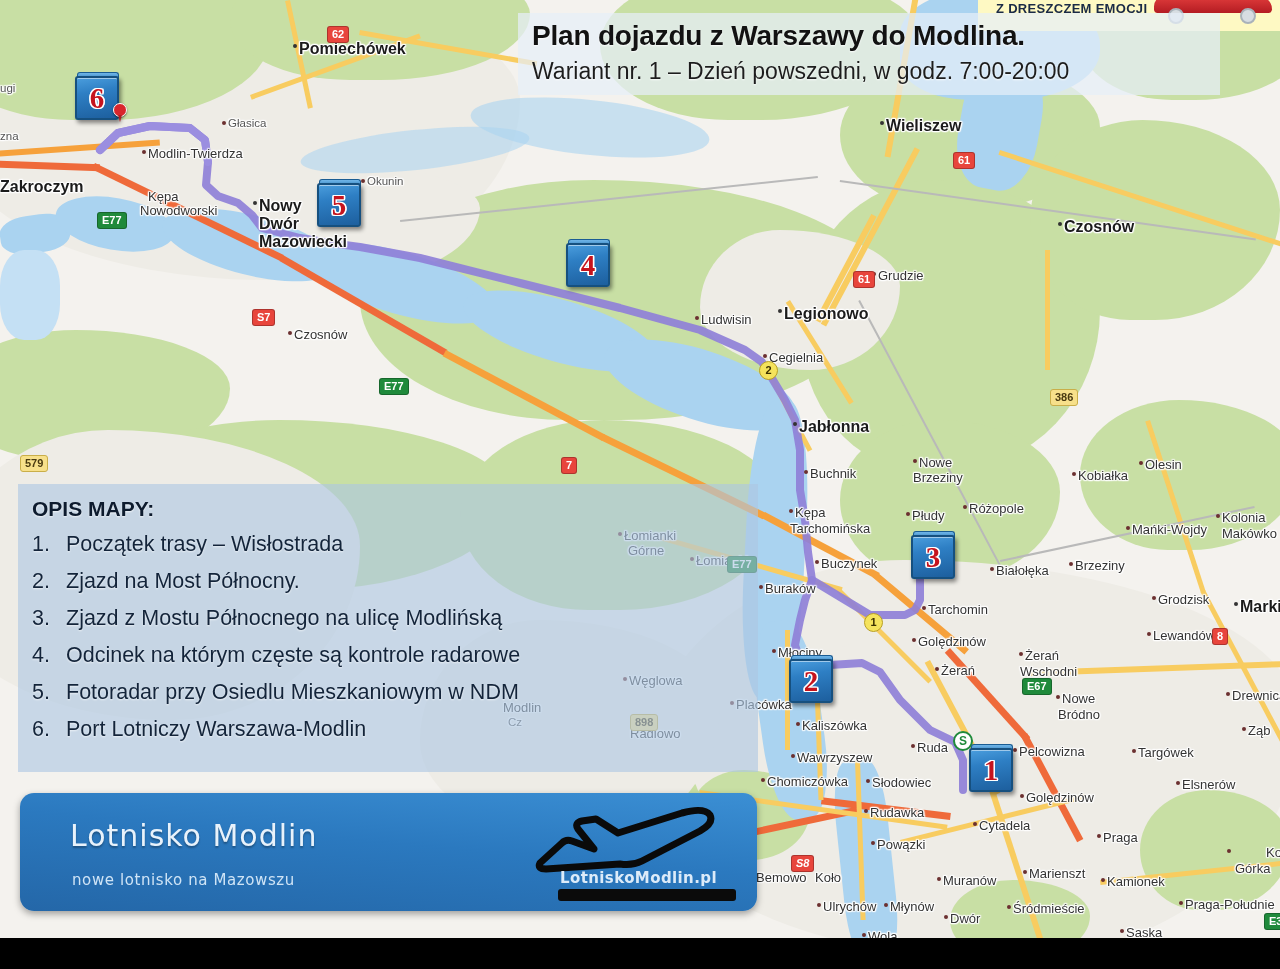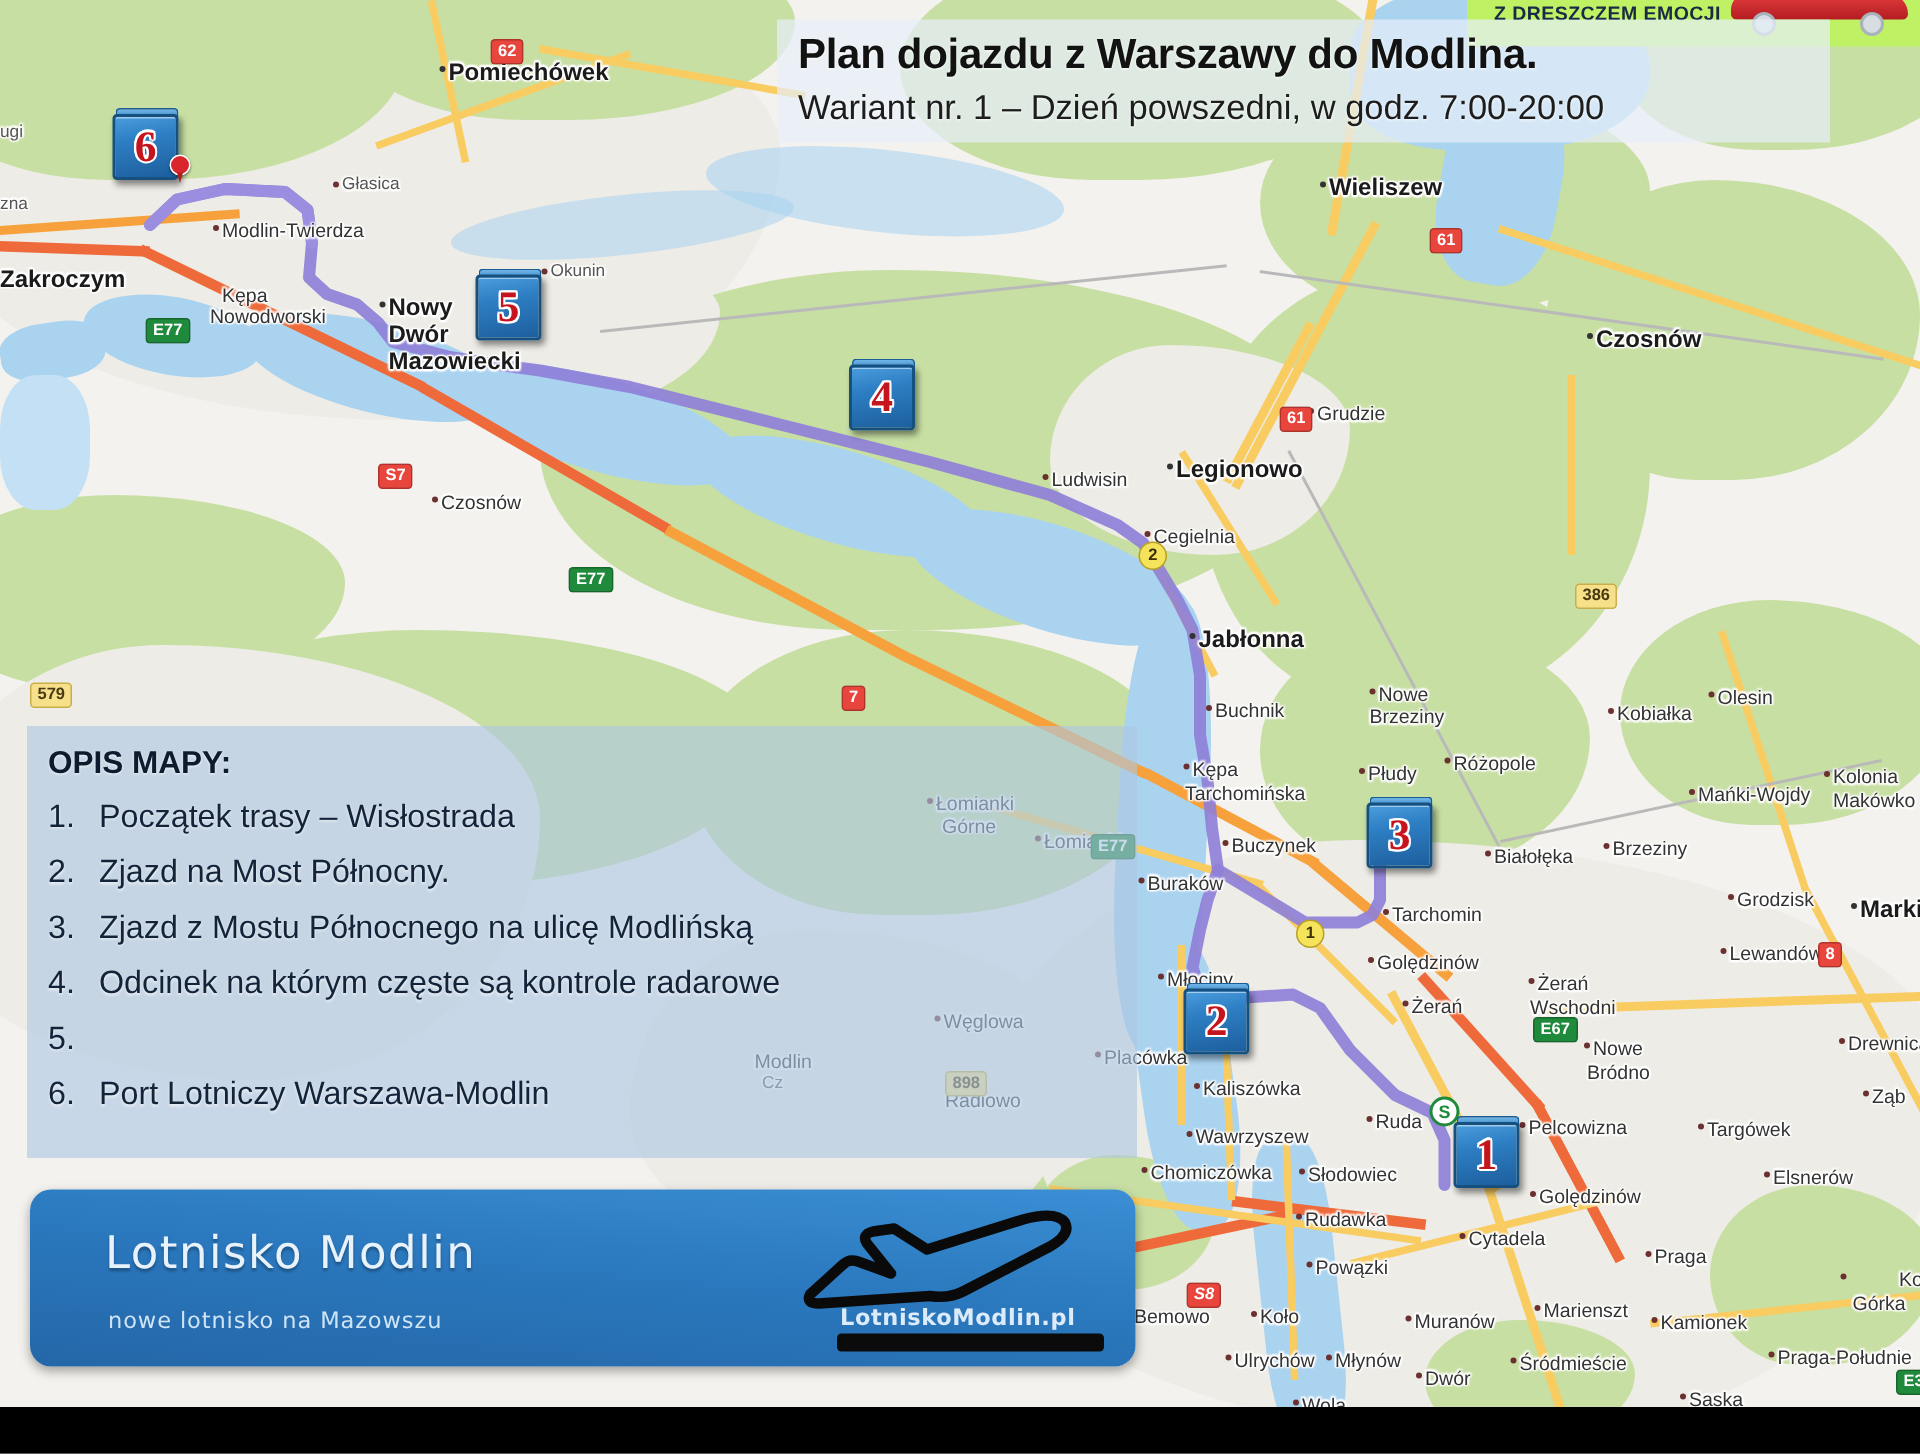--- a/index.html
+++ b/index.html
@@ -121,21 +121,21 @@
     text-shadow:0 1px 2px rgba(255,255,255,.9);
   }
   #title-sub {
     font-size:23px; font-weight:normal; color:#1d1d1d; line-height:33px;
     text-shadow:0 1px 2px rgba(255,255,255,.9);
   }
 
   
   #ad-strip {
     position:absolute; right:0; top:0; width:302px; height:31px;
-    background:#bef264; overflow:hidden;
+    background:#fef9c3; overflow:hidden;
   }
   #ad-text {
     position:absolute; left:18px; top:0px; font-size:13px; font-weight:bold;
     color:#1a2a46; letter-spacing:.3px; line-height:17px;
   }
   #ad-car {
     position:absolute; right:6px; top:-14px; width:120px; height:34px;
   }
   .car-body {
     position:absolute; left:0; top:10px; width:118px; height:17px;
@@ -407,21 +407,21 @@
         <div class="dot" style="left: 871px; top: 841px;"></div>
         <div class="place p-town" style="left: 877px; top: 837px;">Powązki</div>
         <div class="dot" style="left: 1227px; top: 849px;"></div>
         <div class="place p-town" style="left: 1233px; top: 845px; padding-left: 33px;">Kozia</div>
         <div class="place p-town" style="left: 1235px; top: 861px;">Górka</div>
         <div class="dot" style="left: 1023px; top: 870px;"></div>
         <div class="place p-town" style="left: 1029px; top: 866px;">Marienszt</div>
         <div class="dot" style="left: 1101px; top: 878px;"></div>
         <div class="place p-town" style="left: 1107px; top: 874px;">Kamionek</div>
         <div class="dot" style="left: 834px; top: 874px;"></div>
-        <div class="place p-town" style="left: 840px; top: 870px;">Koło</div>
+        <div class="place p-town" style="left: 815px; top: 870px;">Koło</div>
         <div class="dot" style="left: 937px; top: 877px;"></div>
         <div class="place p-town" style="left: 943px; top: 873px;">Muranów</div>
         <div class="dot" style="left: 750px; top: 874px;"></div>
         <div class="place p-town" style="left: 756px; top: 870px;">Bemowo</div>
         <div class="dot" style="left: 817px; top: 903px;"></div>
         <div class="place p-town" style="left: 823px; top: 899px;">Ulrychów</div>
         <div class="dot" style="left: 884px; top: 903px;"></div>
         <div class="place p-town" style="left: 890px; top: 899px;">Młynów</div>
         <div class="dot" style="left: 944px; top: 915px;"></div>
         <div class="place p-town" style="left: 950px; top: 911px;">Dwór</div>
@@ -534,20 +534,21 @@
         <div class="legend-row">
           <div class="legend-num">3.</div>
           <div class="legend-text">Zjazd z Mostu Północnego na ulicę Modlińską</div>
         </div>
         <div class="legend-row">
           <div class="legend-num">4.</div>
           <div class="legend-text">Odcinek na którym częste są kontrole radarowe</div>
         </div>
         <div class="legend-row">
           <div class="legend-num">5.</div>
+          <div class="legend-text">Fotoradar przy Osiedlu Mieszkaniowym  w NDM</div>
         </div>
         <div class="legend-row">
           <div class="legend-num">6.</div>
           <div class="legend-text">Port Lotniczy Warszawa-Modlin</div>
         </div>
       </div>
   </div>
 
   <div id="logo-banner">
     <div id="logo-name">Lotnisko Modlin</div>

